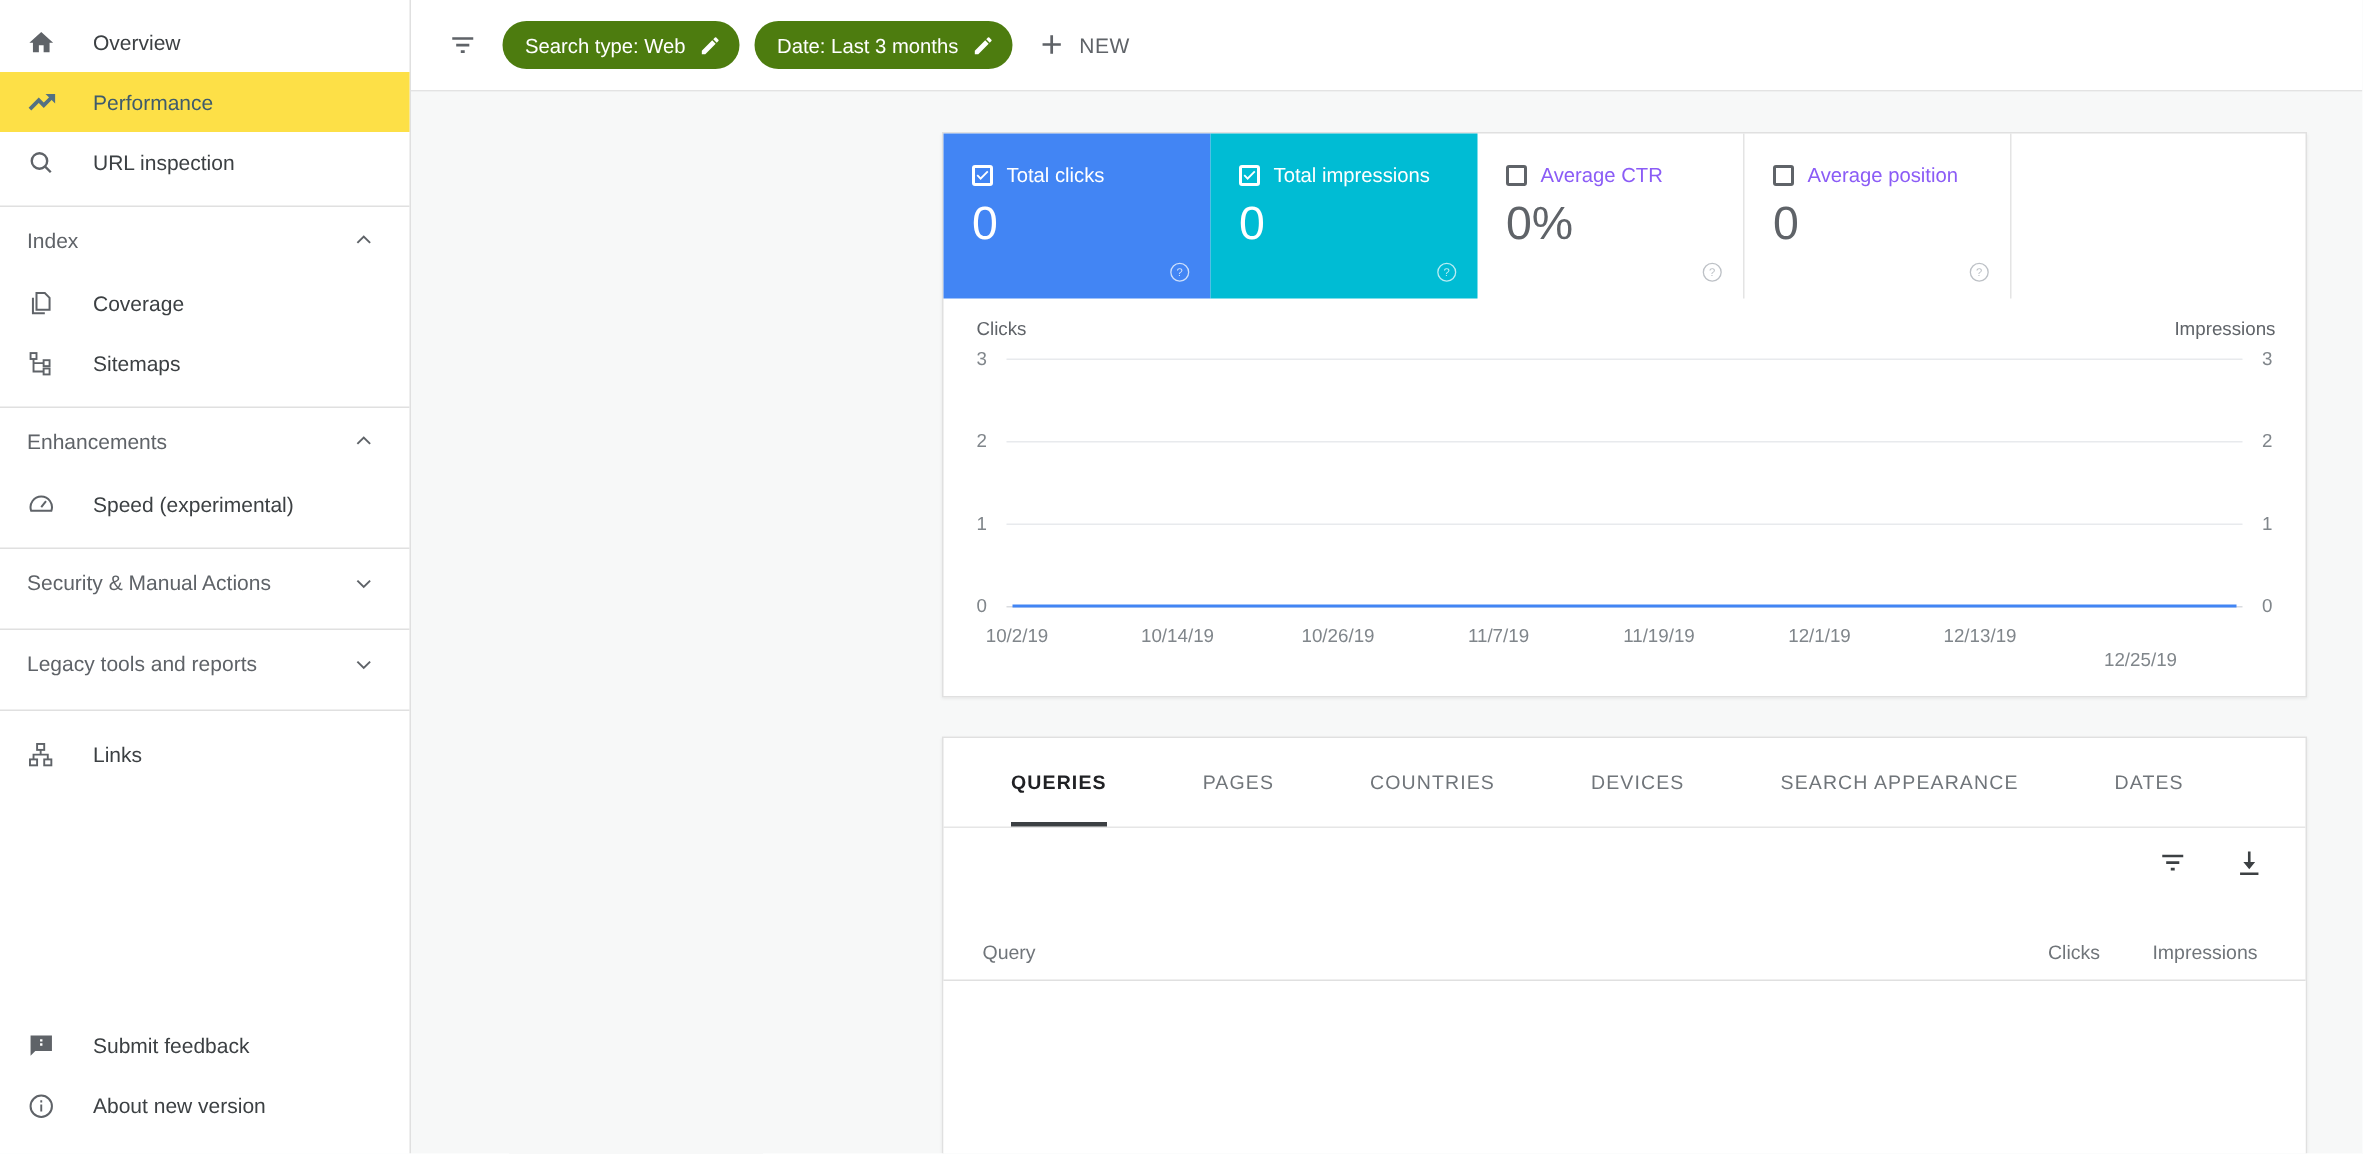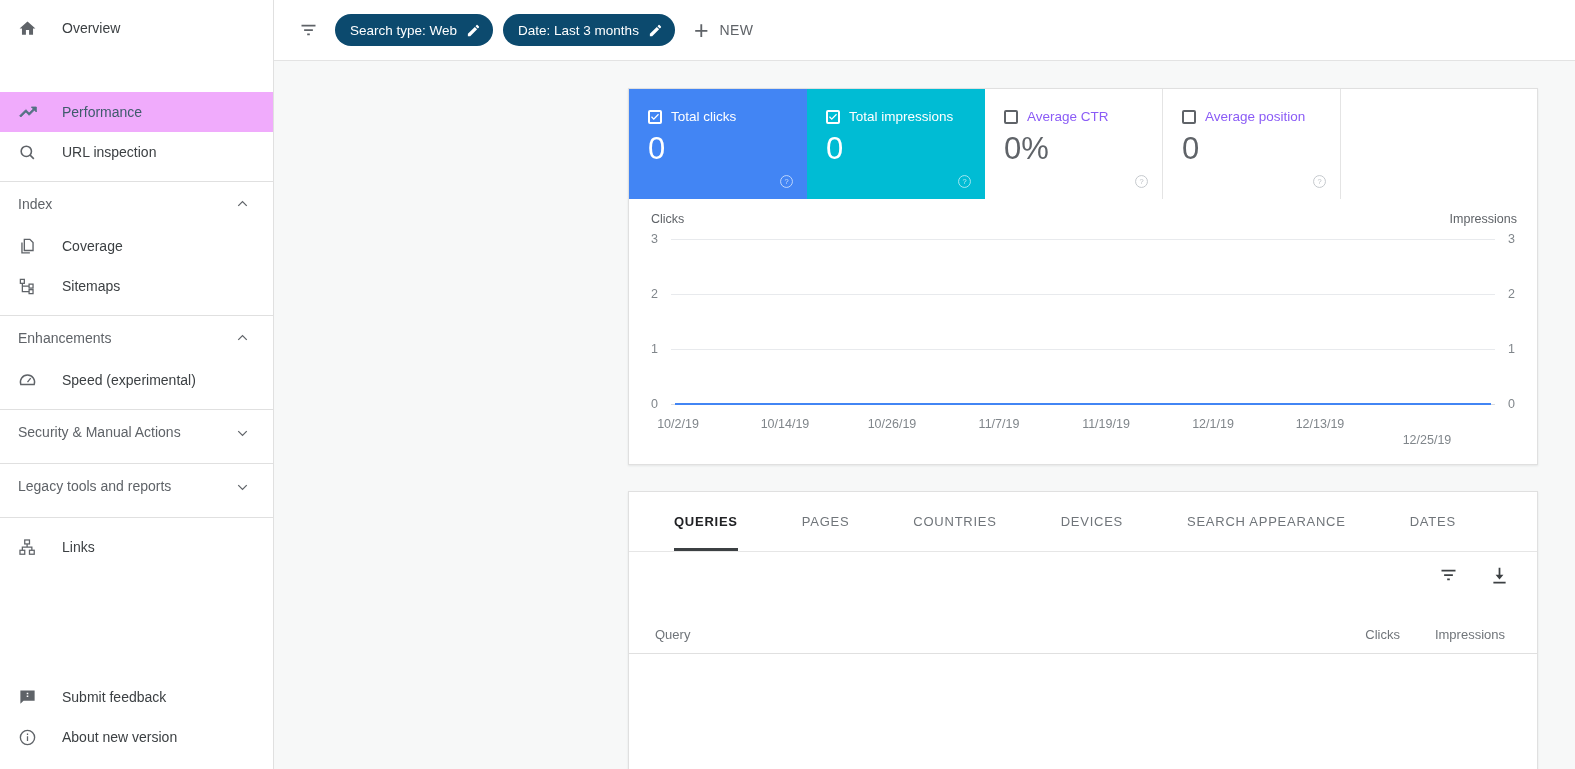--- a/index.html
+++ b/index.html
@@ -15,21 +15,21 @@
     width: 274px; height: 769px; background: #fff;
     border-right: 1px solid #e0e0e0;
     display: flex; flex-direction: column; position: relative;
   }
   .nav-item {
     display: flex; align-items: center; height: 40px;
     padding-left: 18px; cursor: pointer;
     color: #3c4043; font-size: 14px;
   }
   .nav-item .ico { width: 26px; height: 22px; display: flex; align-items: center; justify-content: flex-start; margin-right: 18px; }
-  .nav-item.active { background: #f0abfc; color: #3f5b6c; margin-top: 44px; }
+  .nav-item.active { background: #fde047; color: #3f5b6c; }
   .nav-item.active svg { stroke: #537183; fill: #537183; }
   .nav-label { white-space: nowrap; }
   .sec-divider { height: 1px; background: #e0e0e0; margin: 9px 0 0 0; }
   .group-head {
     display: flex; align-items: center; justify-content: space-between;
     height: 44px; padding: 0 22px 0 18px; color: #5f6368; font-size: 14px; cursor: pointer;
   }
   .spacer { flex: 1; }
   .bottom-block { padding-bottom: 12px; }
   svg { display: block; }
@@ -37,21 +37,21 @@
   
   .main { flex: 1; height: 769px; background: #f7f8f8; display: flex; flex-direction: column; overflow: hidden; }
 
   .topbar {
     height: 61px; background: #fff; border-bottom: 1px solid #e3e3e3;
     display: flex; align-items: center; padding-left: 17px; flex: none;
   }
   .filter-icon-btn { width: 34px; height: 34px; display: flex; align-items: center; justify-content: center; cursor: pointer; margin-right: 10px; }
   .chip {
     display: flex; align-items: center; height: 32px; border-radius: 16px;
-    background: #0c4a6e; color: #fff; font-size: 13.5px;
+    background: #4d7c0f; color: #fff; font-size: 13.5px;
     padding: 0 12px 0 15px; margin-right: 10px; cursor: pointer; white-space: nowrap;
   }
   .chip .pencil { margin-left: 9px; display: flex; }
   .new-btn { display: flex; align-items: center; margin-left: 9px; cursor: pointer; color: #5f6368; }
   .new-btn .plus { font-size: 25px; font-weight: 300; line-height: 1; margin-right: 11px; color: #5f6368; }
   .new-btn .txt { font-size: 14px; letter-spacing: .4px; color: #5f6368; }
 
   .content { flex: 1; overflow: hidden; padding-left: 354px; padding-right: 37px; }
 
   .card {

